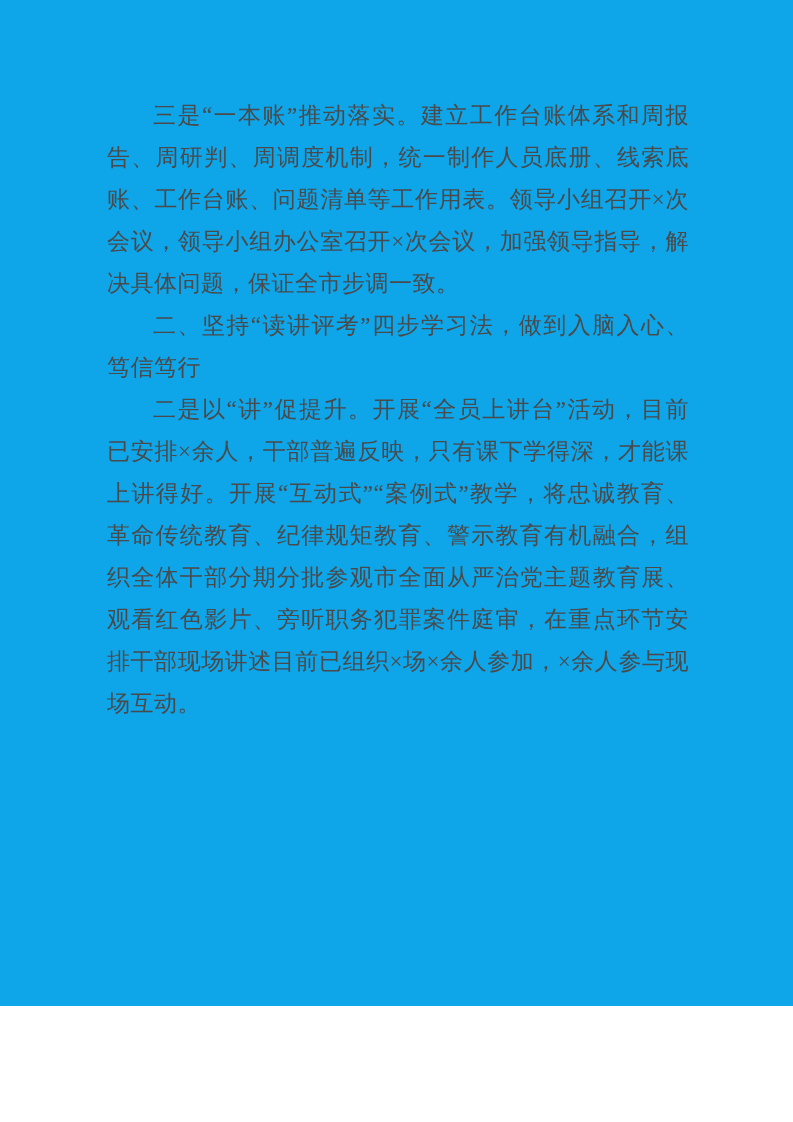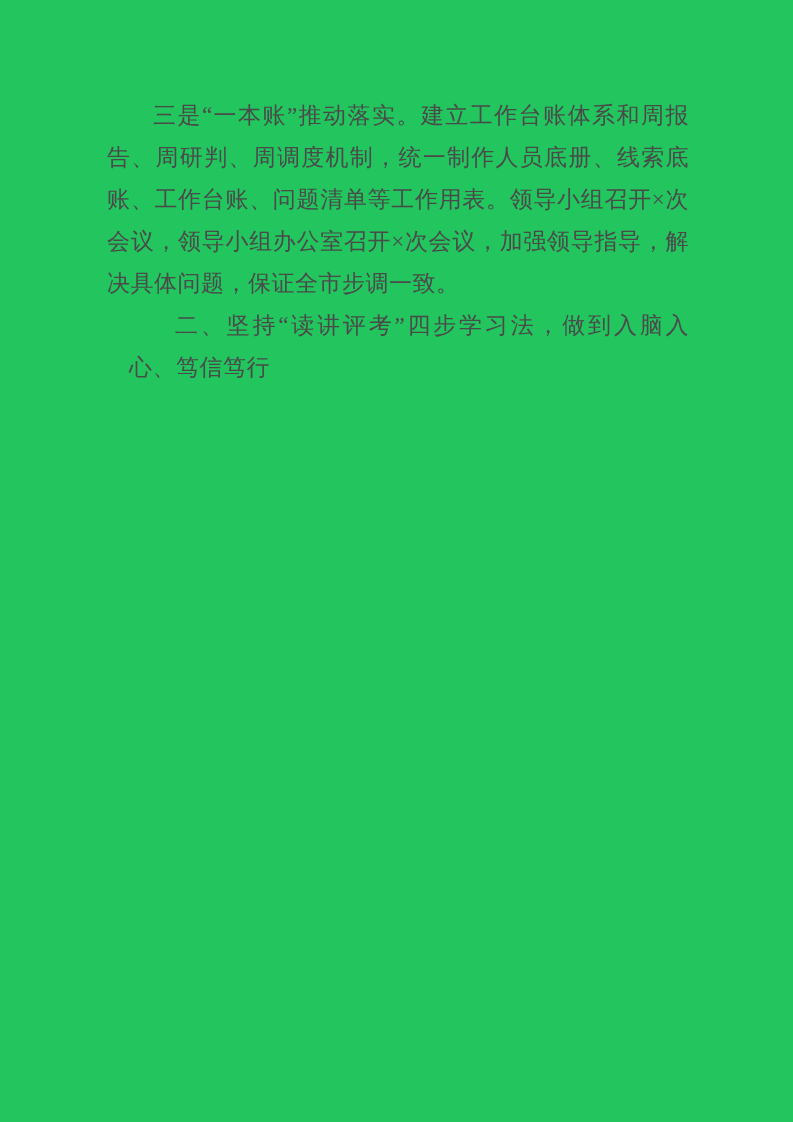--- a/index.html
+++ b/index.html
@@ -3,44 +3,44 @@
   <meta charset="utf-8">
   <style>
     html, body {
       margin: 0;
       padding: 0;
       background: #ffffff;
     }
     .page {
       position: relative;
       width: 793px;
-      height: 1122px;
+      height: 1006px;
       box-sizing: border-box;
       padding: 95px 104px 0 107px;
-      background: #22c55e;
+      background: #0ea5e9;
       overflow: hidden;
       font-family: "Liberation Serif", "DejaVu Serif", serif;
       font-size: 23px;
       line-height: 42px;
       color: #4a4a4a;
       text-align: justify;
     }
     .para {
       margin: 0;
       padding: 0;
       text-indent: 2em;
       letter-spacing: 0.5px;
       font-weight: 400;
       word-break: break-all;
     }
     .para.heading {
       
       font-weight: 400;
-      margin-left: 22px;
     }
   </style>
 </head>
 <body>
 
 <div class="page">
   <p class="para">三是“一本账”推动落实。建立工作台账体系和周报告、周研判、周调度机制，统一制作人员底册、线索底账、工作台账、问题清单等工作用表。领导小组召开×次会议，领导小组办公室召开×次会议，加强领导指导，解决具体问题，保证全市步调一致。</p>
   <p class="para heading">二、坚持“读讲评考”四步学习法，做到入脑入心、笃信笃行</p>
+  <p class="para">二是以“讲”促提升。开展“全员上讲台”活动，目前已安排×余人，干部普遍反映，只有课下学得深，才能课上讲得好。开展“互动式”“案例式”教学，将忠诚教育、革命传统教育、纪律规矩教育、警示教育有机融合，组织全体干部分期分批参观市全面从严治党主题教育展、观看红色影片、旁听职务犯罪案件庭审，在重点环节安排干部现场讲述目前已组织×场×余人参加，×余人参与现场互动。</p>
 </div>
 
 </body></html>

